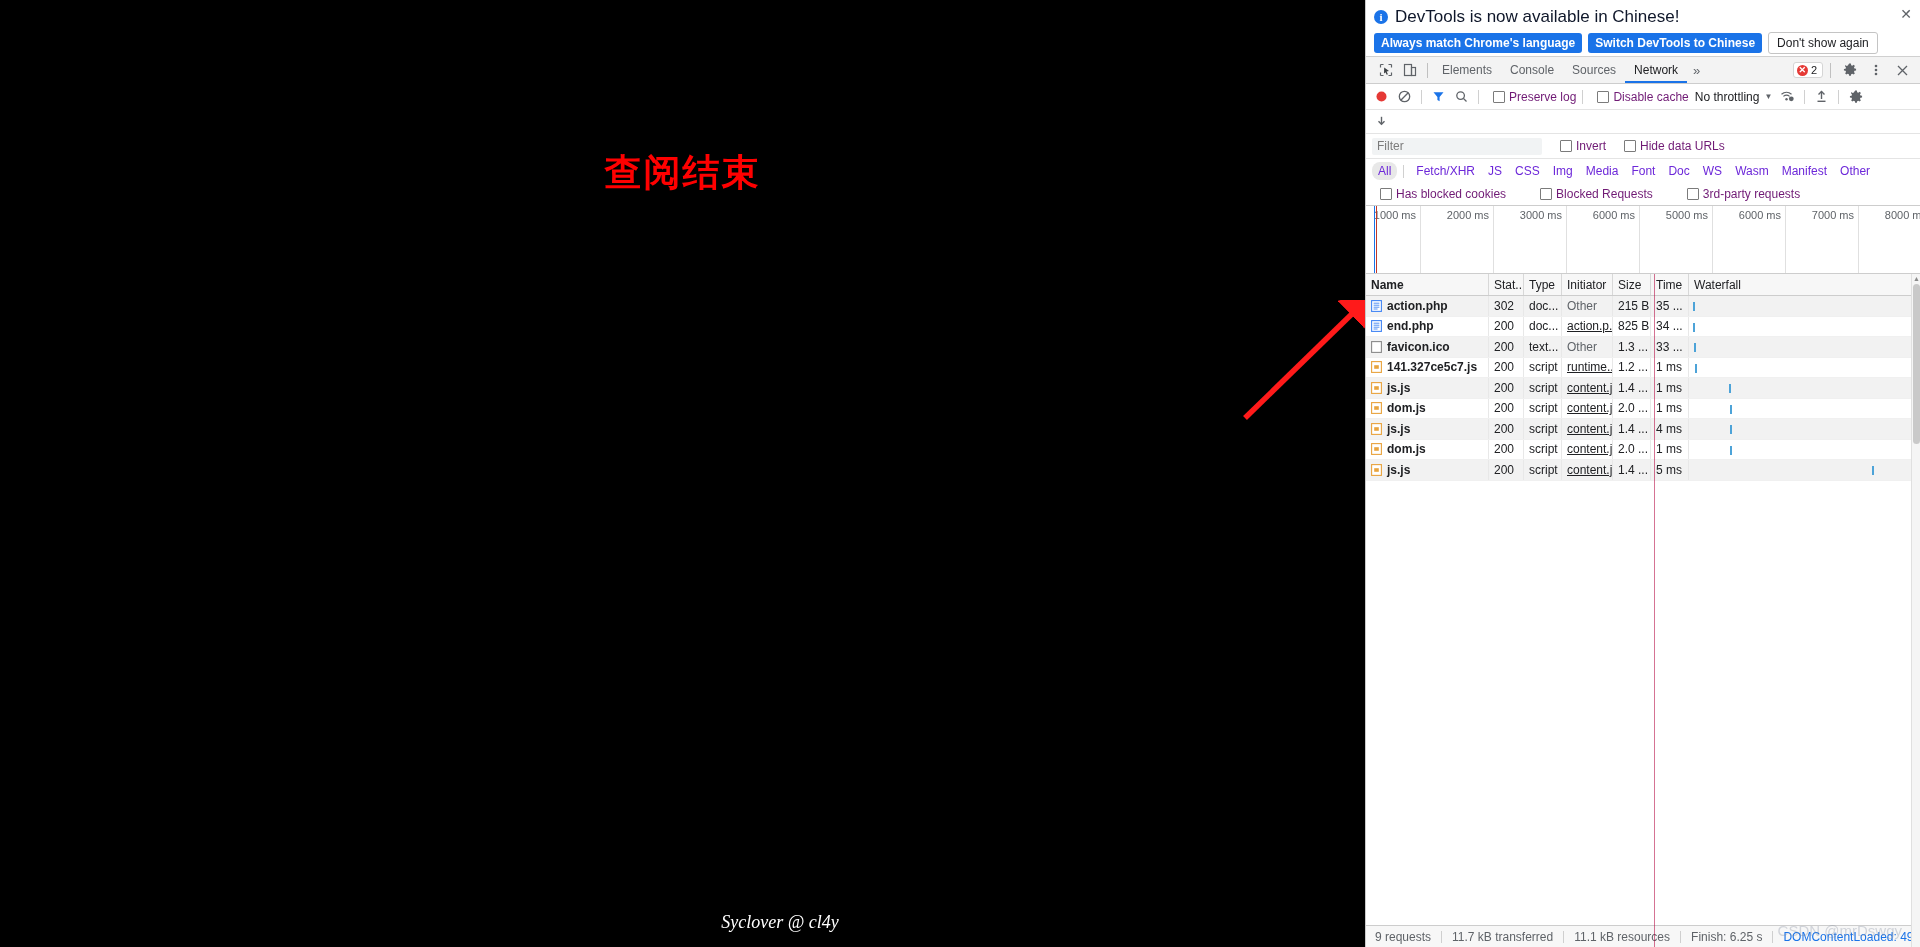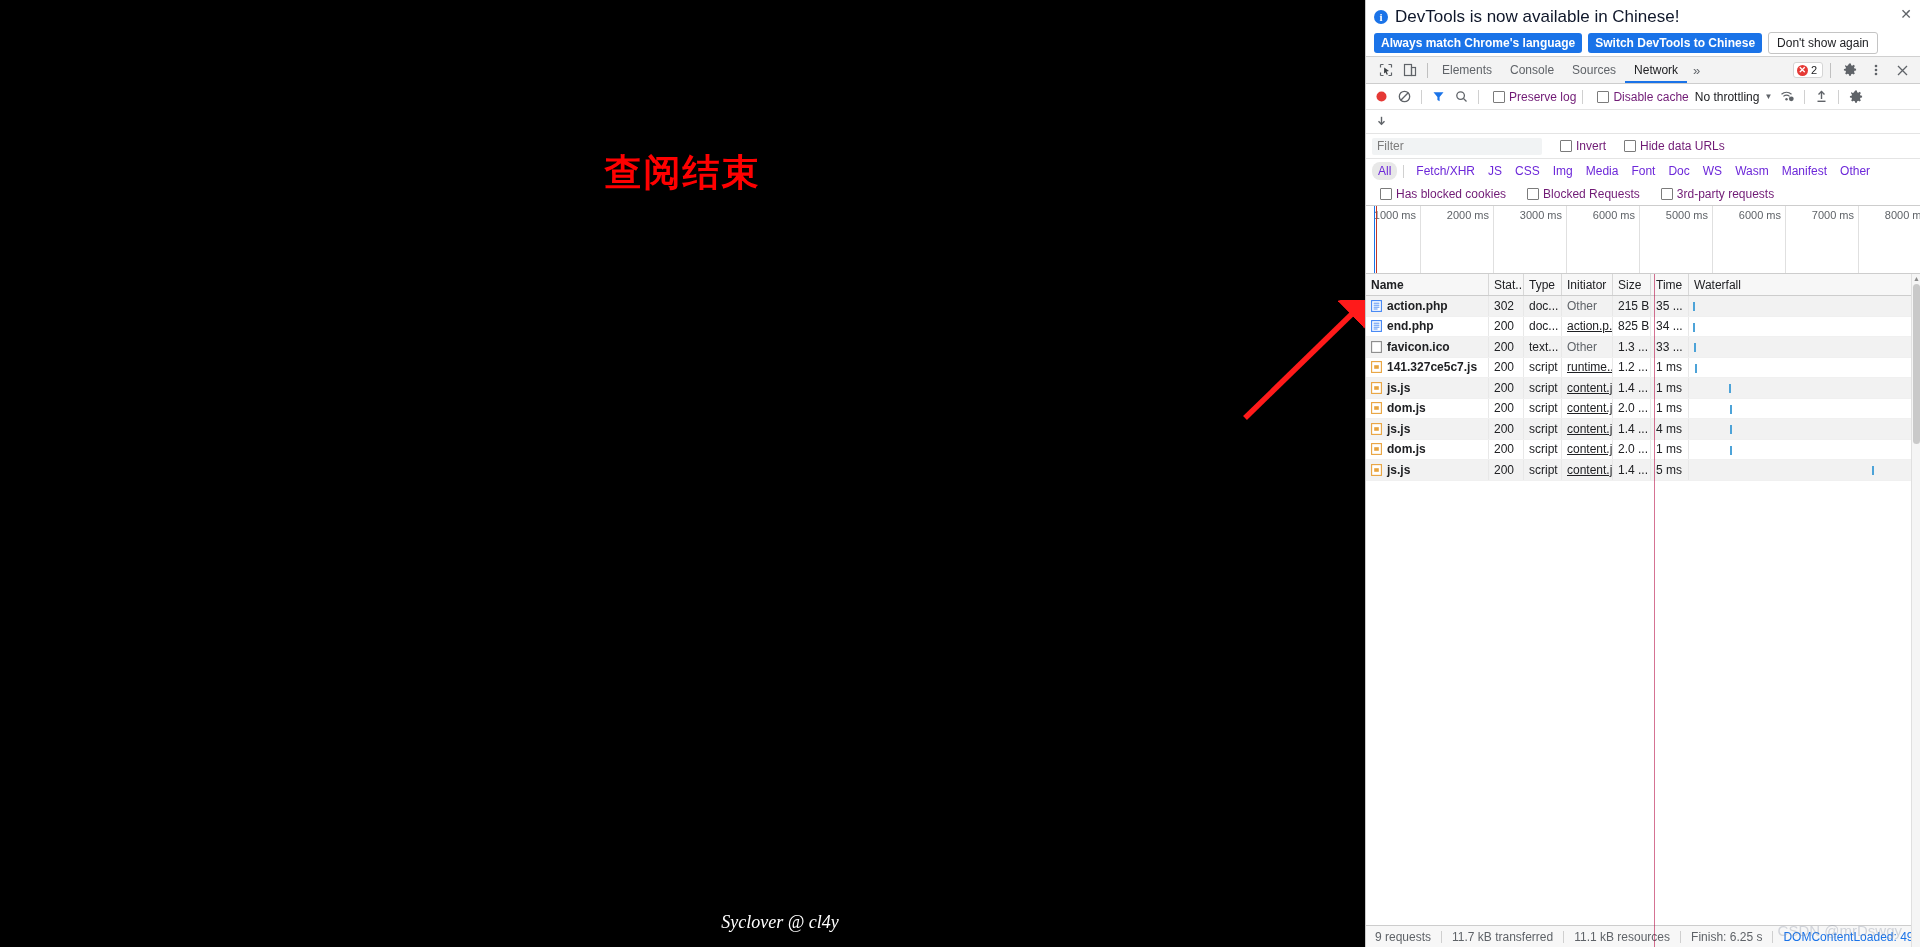--- a/index.html
+++ b/index.html
@@ -344,21 +344,21 @@
   }
 
   
   #blocked-row {
     display: flex;
     align-items: center;
     height: 23px;
     border-bottom: 1px solid #cdcdcd;
     padding: 0 6px;
     box-sizing: border-box;
-    gap: 13px;
+    gap: 26px;
   }
 
   
   #overview {
     position: relative;
     height: 67px;
     background: #ffffff;
     border-bottom: 1px solid #cdcdcd;
     overflow: hidden;
   }

